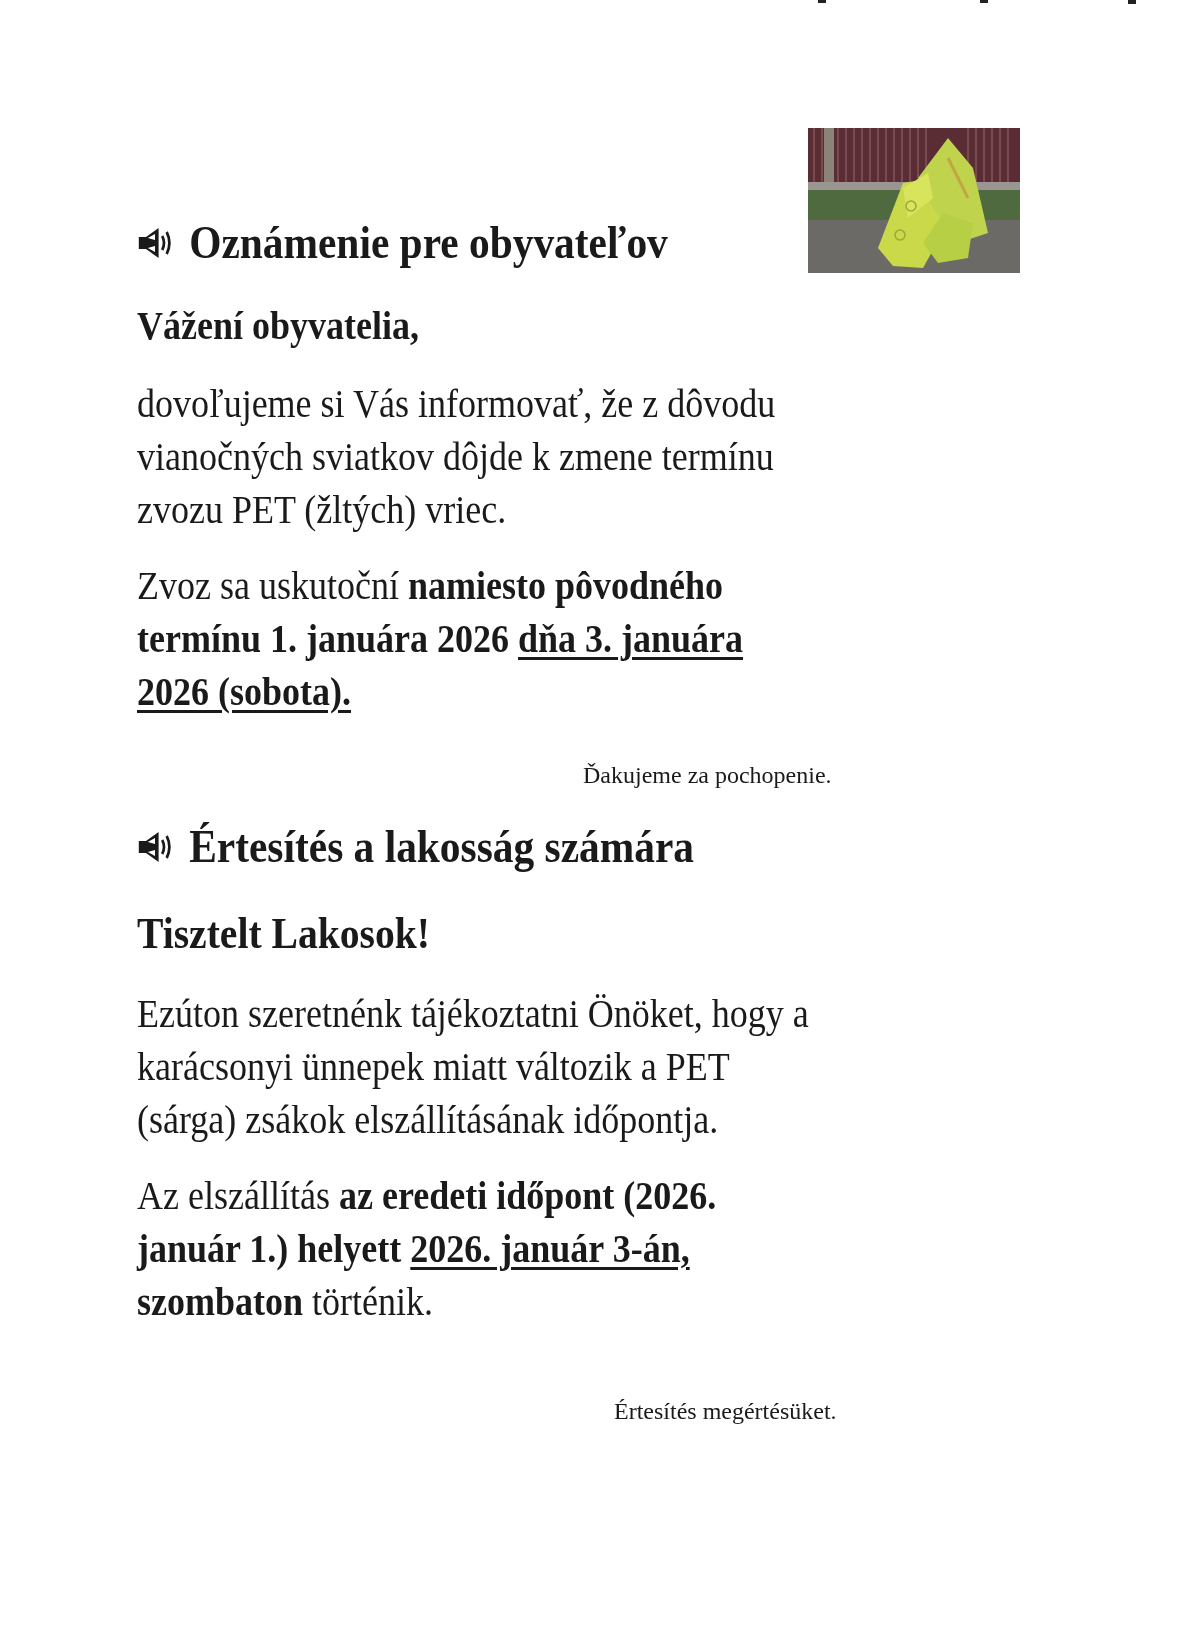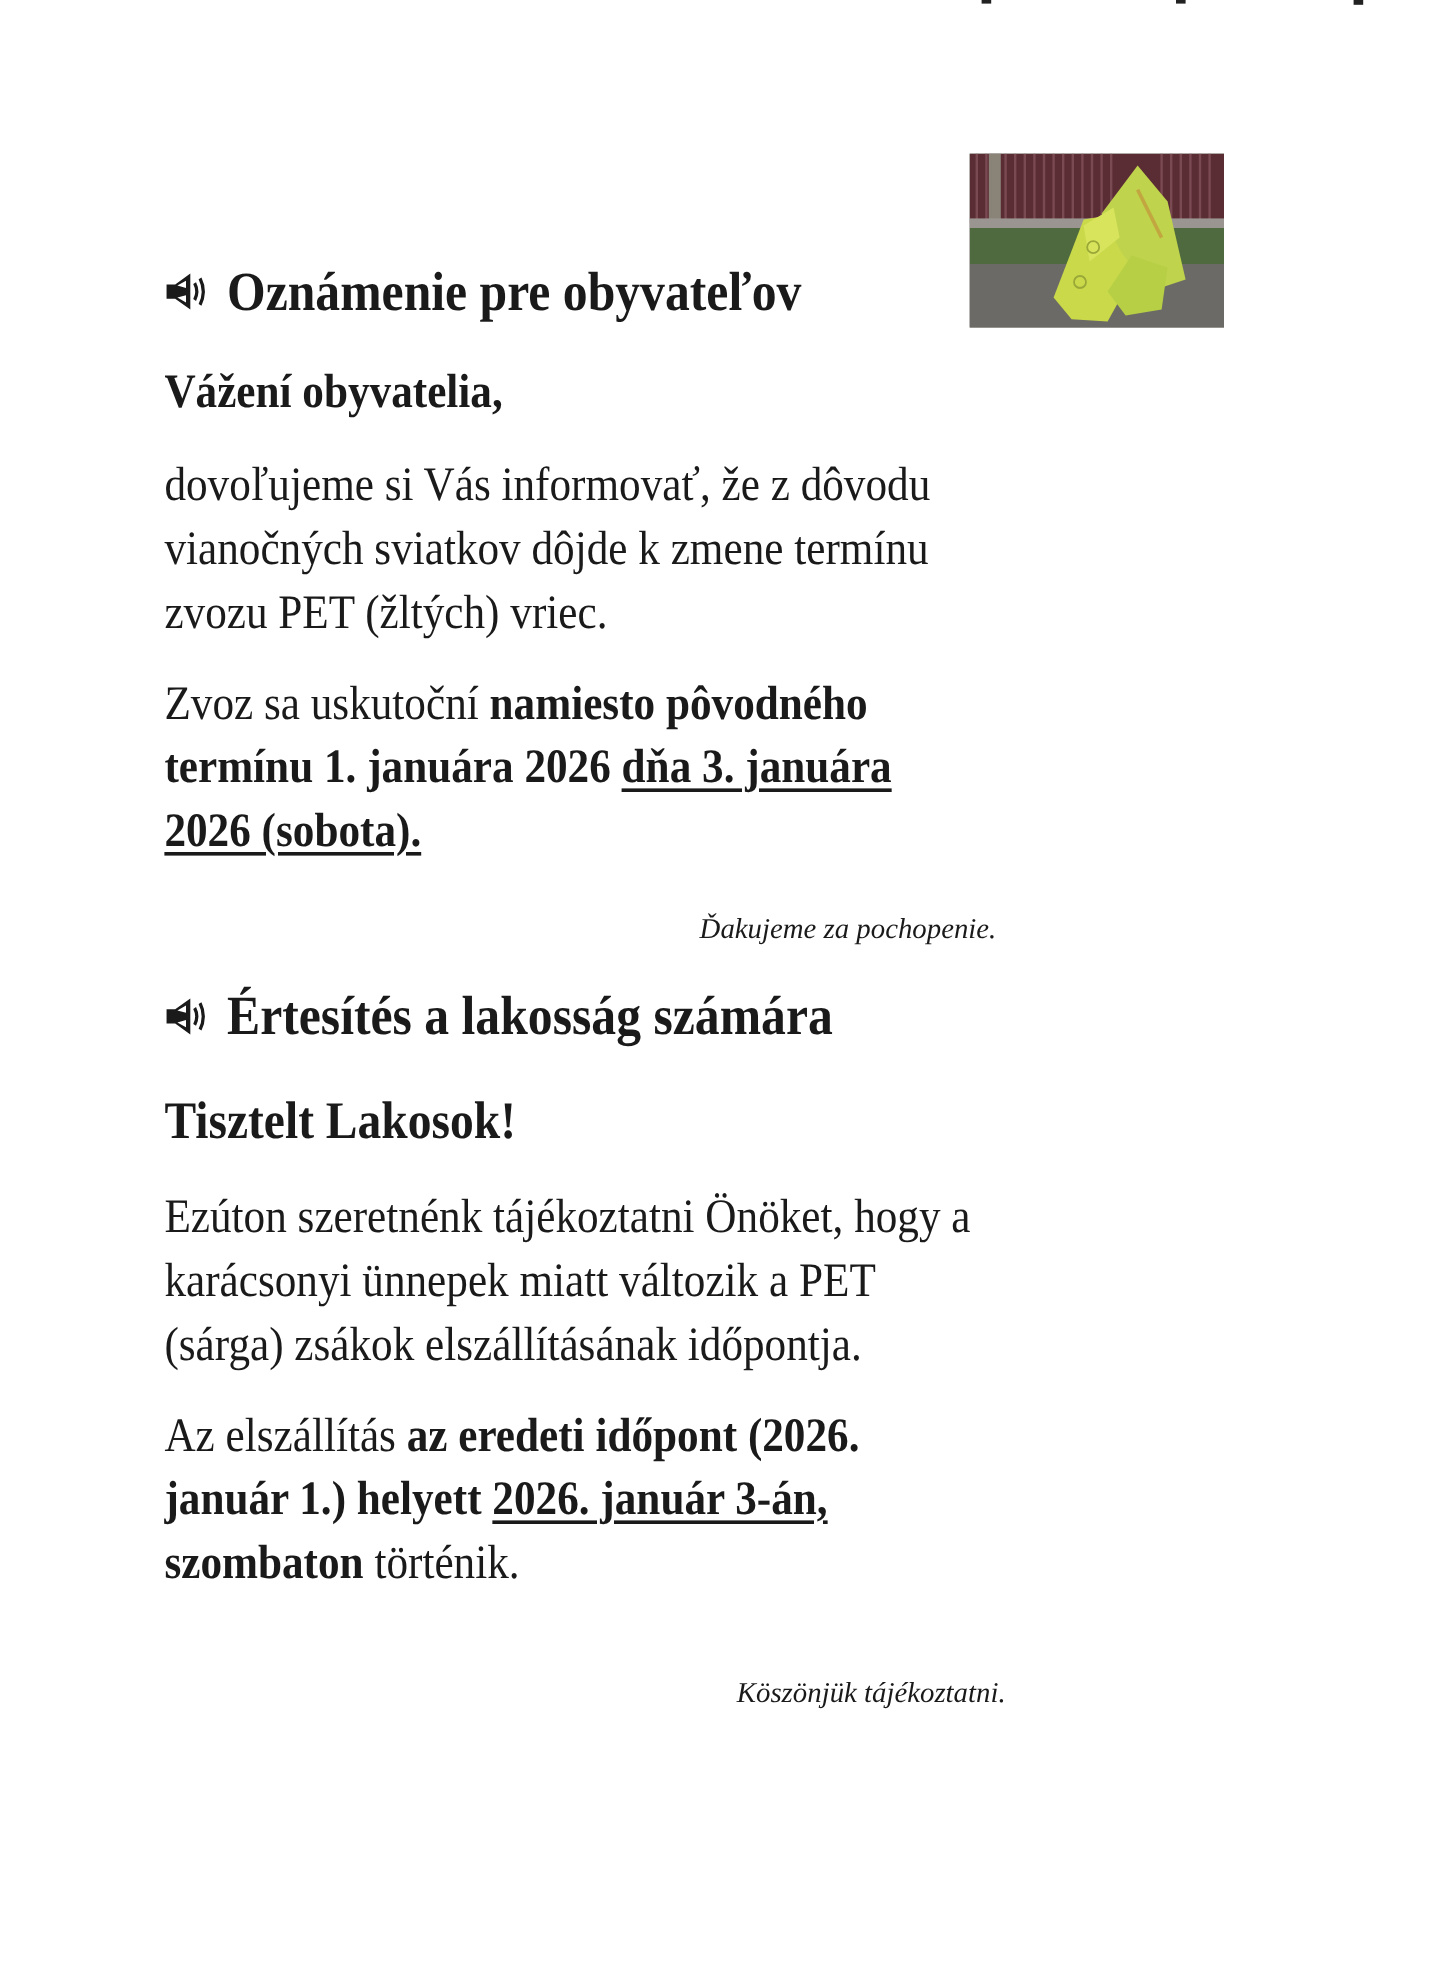--- a/index.html
+++ b/index.html
@@ -9,21 +9,21 @@
   }
   .line {
     position:absolute; left:0; white-space:nowrap; transform-origin:0 0;
   }
   .cond { transform: scaleX(0.9); }
   .h1 { font-weight:bold; font-size:46px; }
   .salut { font-weight:bold; font-size:40px; }
   .body-text { font-size:40px; }
   .b { font-weight:bold; }
   .u { text-decoration: underline; text-decoration-thickness:3px; text-underline-offset:5px; }
-  .thanks { font-size:24px;font-style:italic; }
+  .thanks { font-size:24px; }
   .speaker { display:inline-block; width:44px; height:34px; vertical-align:-2px; margin-right:14px; }
   .photo {
     position:absolute; left:808px; top:128px; width:212px; height:145px; overflow:hidden;
     background:#6d6a64;
   }
   .artifact { position:absolute; background:#222; }
 </style>
 </head>
 <body>
 
@@ -125,13 +125,13 @@
 <div class="line body-text cond" style="top:1172px;left:137px;">
   <span>Az elszállítás </span><span class="b">az eredeti időpont (2026.</span>
 </div>
 <div class="line body-text cond" style="top:1225px;left:137px;">
   <span class="b">január 1.) helyett </span><span class="b u">2026. január 3-án,</span>
 </div>
 <div class="line body-text cond" style="top:1278px;left:137px;">
   <span class="b">szombaton</span><span> történik.</span>
 </div>
 
-<div class="line thanks" style="top:1398px;left:614px;">Köszönjük tájékoztatni.</div>
+<div class="line thanks" style="top:1398px;left:614px;">Értesítés megértésüket.</div>
 
 </body></html>

